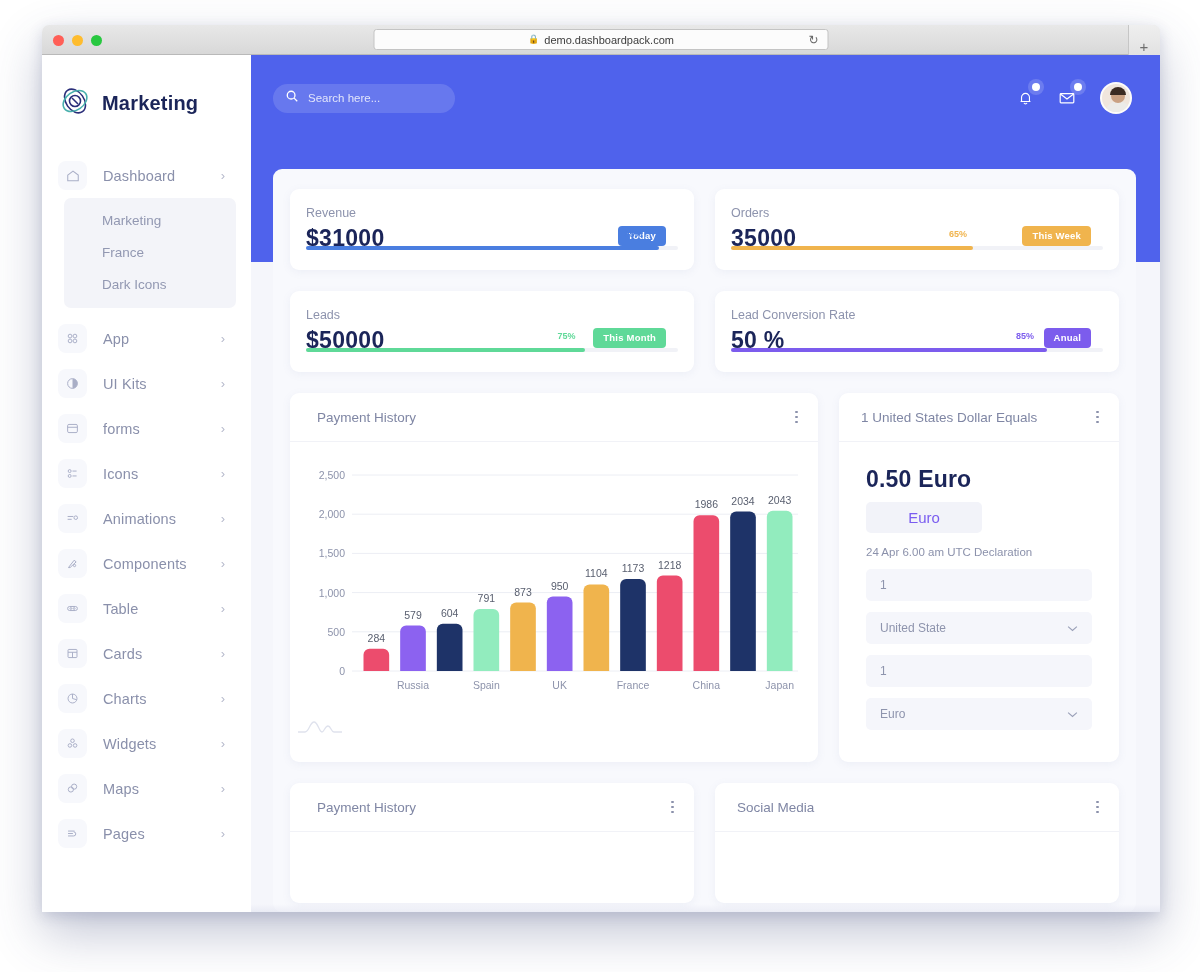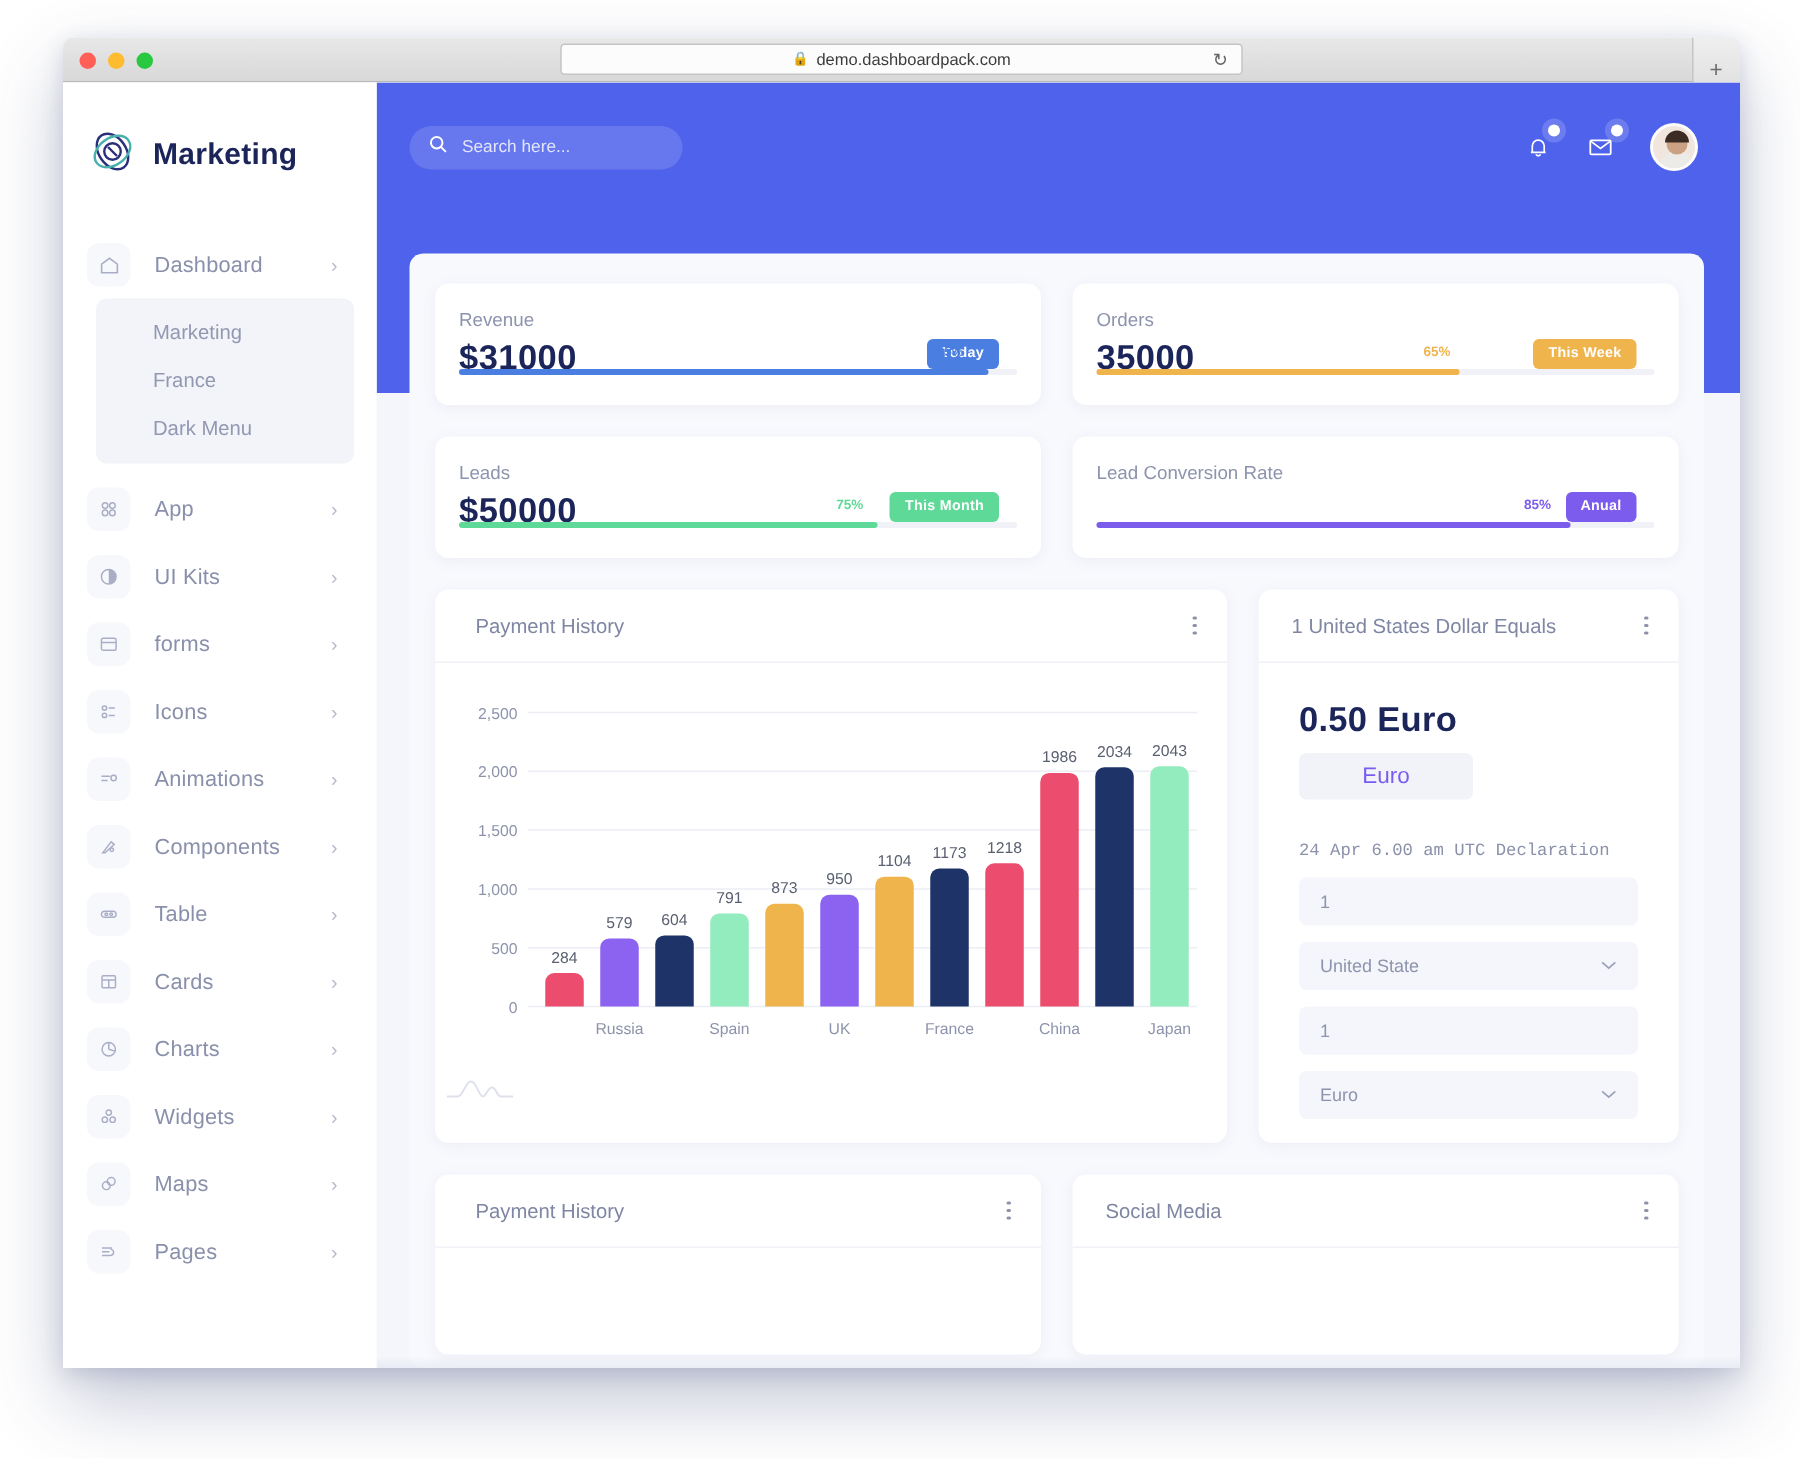--- a/index.html
+++ b/index.html
@@ -178,21 +178,21 @@
 
   
   #cur-card { flex: 1; height: 369px; position: relative; }
   #cur-body { padding: 24px 27px 0; }
   #cur-rate { font-size: 23px; font-weight: 700; color: #1b2559; letter-spacing: .2px; }
   #cur-chip {
     margin-top: 9px; display: inline-block; min-width: 116px; text-align: center;
     background: #f2f3f9; border-radius: 5px; padding: 7px 16px;
     font-size: 15px; color: #7a5cf0;
   }
-  #cur-note { margin-top: 28px; font-size: 11.5px; color: #8b91ab; font-family: Liberation Mono, monospace; }
+  #cur-note { margin-top: 13px; font-size: 11.5px; color: #8b91ab; }
   .field {
     margin-top: 11px; height: 32px; background: #f5f6fb; border-radius: 5px;
     display: flex; align-items: center; padding: 0 14px;
     font-size: 12px; color: #8e94ad; position: relative;
   }
   .field .chev { position: absolute; right: 14px; color: #9aa0b8; font-size: 11px; }
 
   
   #bottom-row { margin-top: 21px; }
   .bottom-card { flex: 1; height: 120px; }
@@ -249,21 +249,21 @@
               <path d="M2 7 L8 2.5 L14 7 V13.5 H2 Z"></path>
             </svg>
           </span>
           <span class="nav-label">Dashboard</span>
           <span class="nav-caret">›</span>
         </div>
 
         <div id="submenu">
           <div class="submenu-item">Marketing</div>
           <div class="submenu-item">France</div>
-          <div class="submenu-item">Dark Menu</div>
+          <div class="submenu-item">Dark Icons</div>
         </div>
 
         <div class="nav-item" style="margin-top:8px">
           <span class="nav-ico">
             <svg width="13" height="13" viewBox="0 0 16 16" fill="none" stroke="currentColor" stroke-width="1.2">
               <circle cx="5" cy="5" r="2.3"></circle>
                 <circle cx="11" cy="5" r="2.3"></circle>
               <circle cx="5" cy="11" r="2.3"></circle>
                 <circle cx="11" cy="11" r="2.3"></circle>
             </svg>
@@ -469,20 +469,21 @@
             <div class="stat-value">$50000</div>
             <div class="stat-badge" style="background:#5fd998">This Month</div>
             <div class="stat-pct" style="color:#5fd998; left:calc(16px + 75%*0.83);">75%</div>
             <div class="track">
               <div class="fill" style="width:75%; background:#5fd998"></div>
             </div>
           </div>
 
           <div class="card stat">
             <div class="stat-label">Lead Conversion Rate</div>
+            <div class="stat-value">50 %</div>
             <div class="stat-badge" style="background:#7c5ced">Anual</div>
             <div class="stat-pct" style="color:#7c5ced; left:calc(16px + 85%*0.83);">85%</div>
             <div class="track">
               <div class="fill" style="width:85%; background:#7c5ced"></div>
             </div>
           </div>
         </div>
 
         <div class="row" style="margin-top:21px">
 

